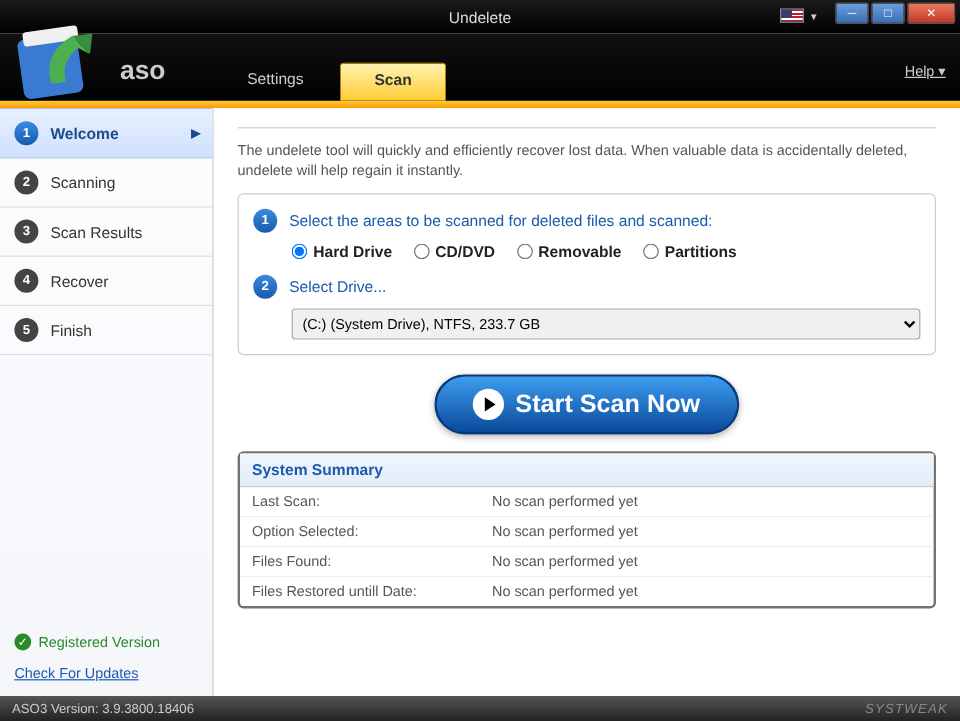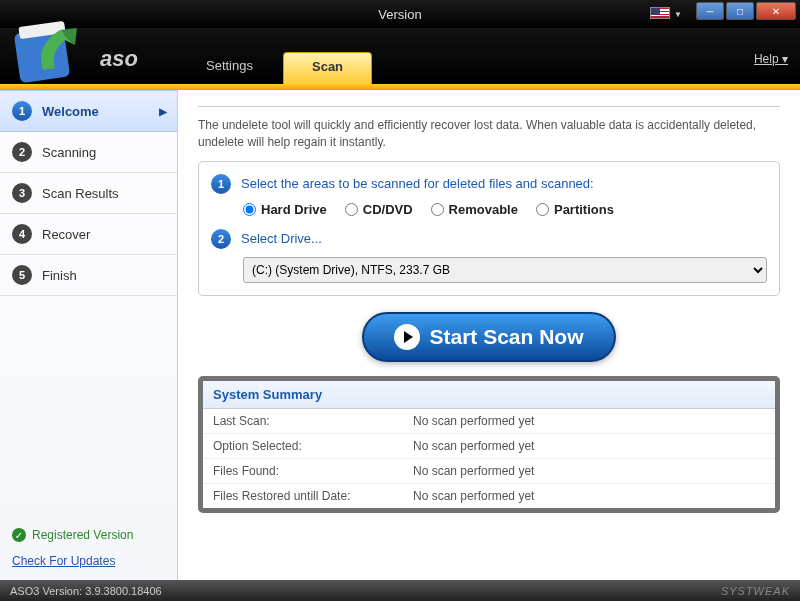--- a/index.html
+++ b/index.html
@@ -13,21 +13,21 @@
 .win-min { background: linear-gradient(#6a9edc, #3c6db5); }
 .win-max { background: linear-gradient(#6a9edc, #3c6db5); }
 .win-close { background: linear-gradient(#e87a5e, #c0392b); width: 40px; }
 .flag { position: absolute; right: 130px; top: 7px; width: 20px; height: 12px; background: linear-gradient(to bottom, #b22234 14%, #fff 14%, #fff 28%, #b22234 28%, #b22234 42%, #fff 42%, #fff 56%, #b22234 56%, #b22234 70%, #fff 70%, #fff 84%, #b22234 84%); position: absolute; border:1px solid #888; }
 .flag::before { content:""; position:absolute; width:9px; height:7px; background:#3c3b6e; }
 .flag-arrow { position:absolute; right:118px; top:10px; color:#ccc; font-size:8px; }
 
 
 .header { height: 56px; background: linear-gradient(#111, #000); display: flex; align-items: flex-end; position: relative; }
 .logo { position: absolute; left: 5px; top: -18px; width: 90px; height: 80px; z-index: 20; }
-.aso-text { position: absolute; left: 100px; top: 18px; color: #ccc; font-style: italic; font-size: 22px; font-weight: bold; }
+.aso-text { position: absolute; left: 100px; top: 18px; color: #ccc; font-size: 22px; font-weight: bold; }
 .tabs { display: flex; margin-left: 178px; height: 32px; align-self: flex-end; }
 .tab { padding: 6px 28px; color: #ccc; font-size: 13px; cursor: pointer; border-radius: 4px 4px 0 0; margin-right: 2px; }
 .tab.active { background: linear-gradient(#fff2b0, #ffcc33); color: #333; font-weight: bold; border: 1px solid #cc9900; border-bottom: none; }
 .help-link { position: absolute; right: 12px; top: 24px; color: #ccc; font-size: 12px; text-decoration: underline; cursor: pointer; }
 
 
 .orange-bar { height: 6px; background: linear-gradient(#ffcc33, #ff9900); }
 
 
 .main { display: flex; height: 490px; }
@@ -54,37 +54,37 @@
 .ptext { color: #1a5aae; font-size: 13px; }
 .radios { margin: 6px 0 12px 32px; display: flex; gap: 18px; font-size: 13px; color: #222; }
 .radios label { display: flex; align-items: center; gap: 5px; cursor: pointer; font-weight: bold; }
 .select-drive { margin: 6px 0 0 32px; }
 select { width: 100%; padding: 4px; font-size: 12px; background: #f0f0f0; border: 1px solid #aaa; border-radius: 3px; }
 
 .scan-btn { display: block; margin: 16px auto 14px auto; padding: 10px 30px; background: linear-gradient(#3d9cf0, #0a4a9a); border: 2px solid #0a3a7a; border-radius: 28px; color: #fff; font-size: 21px; font-weight: bold; cursor: pointer; box-shadow: 0 2px 6px rgba(0,0,0,0.3); display: flex; align-items: center; gap: 9px; width: fit-content; }
 .play-ico { width: 26px; height: 26px; background: #fff; border-radius: 50%; display: flex; align-items: center; justify-content: center; }
 .play-ico::before { content:""; border-left: 9px solid #000; border-top: 6px solid transparent; border-bottom: 6px solid transparent; margin-left: 3px; }
 
-.summary { border: 5px solid #737373; border-radius: 5px; }
+.summary { border: 2px solid #737373; border-radius: 5px; }
 .summary-head { background: linear-gradient(#f2f6fc, #e2ecfa); padding: 6px 10px; color: #1a5aae; font-size: 13px; font-weight: bold; border-bottom: 1px solid #ccc; }
 .summary-row { display: flex; padding: 5px 10px; font-size: 12px; color: #555; border-bottom: 1px solid #eee; }
 .summary-row:last-child { border-bottom: none; }
 .summary-row .k { width: 200px; }
 
 
 .statusbar { height: 21px; background: linear-gradient(#555, #222); color: #ccc; font-size: 11px; padding: 3px 10px; display: flex; justify-content: space-between; align-items: center; }
 .sys-brand { font-style: italic; font-weight: normal; color: #888; letter-spacing: 1px; }
 
 .check-circle { width:14px; height:14px; border-radius:50%; background:#2a8a2a; color:#fff; font-size:10px; display:flex; align-items:center; justify-content:center; }
 </style>
 </head>
 <body>
 
 <div class="titlebar">
-  <span class="titlebar-title">Version</span>
+  <span class="titlebar-title">Undelete</span>
   <span class="flag"></span>
   <span class="flag-arrow">▼</span>
   <div class="win-buttons">
     <div class="win-btn win-min">─</div>
     <div class="win-btn win-max">□</div>
     <div class="win-btn win-close">✕</div>
   </div>
 </div>
 
 <div class="header">

